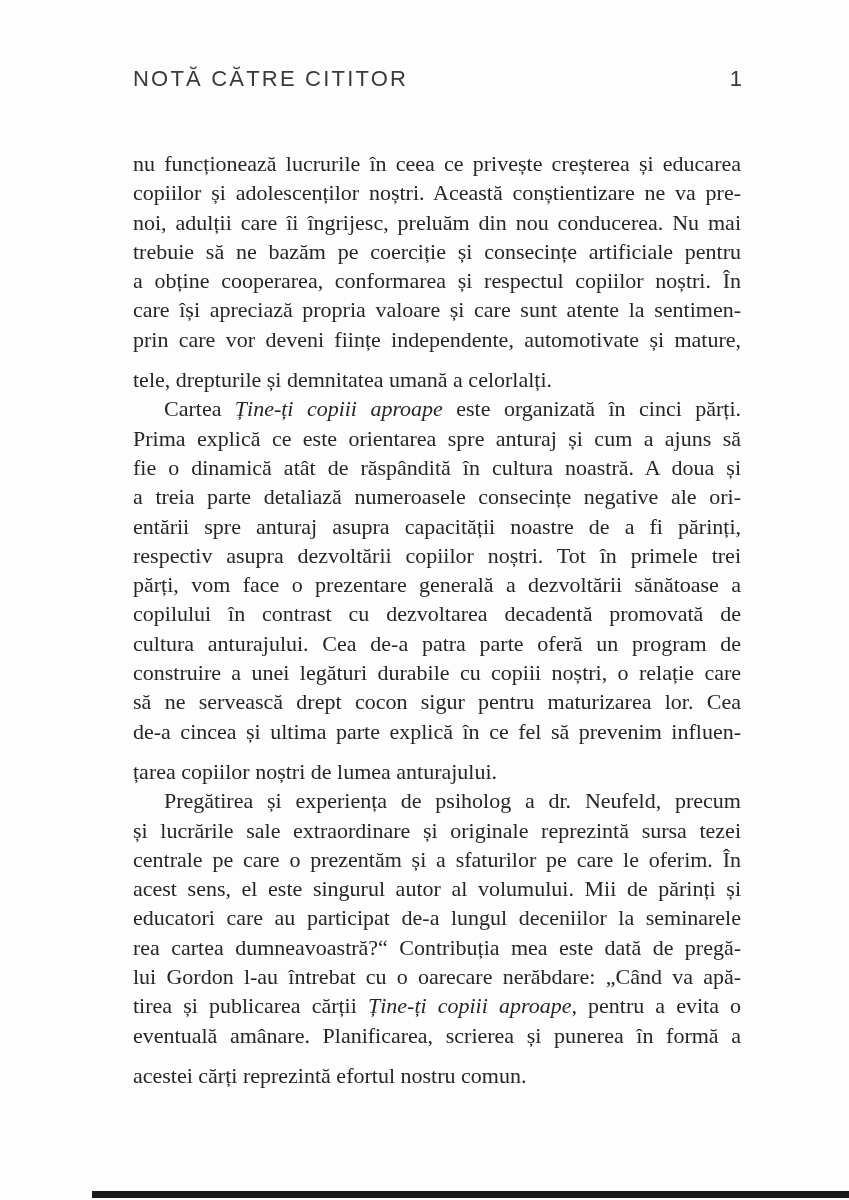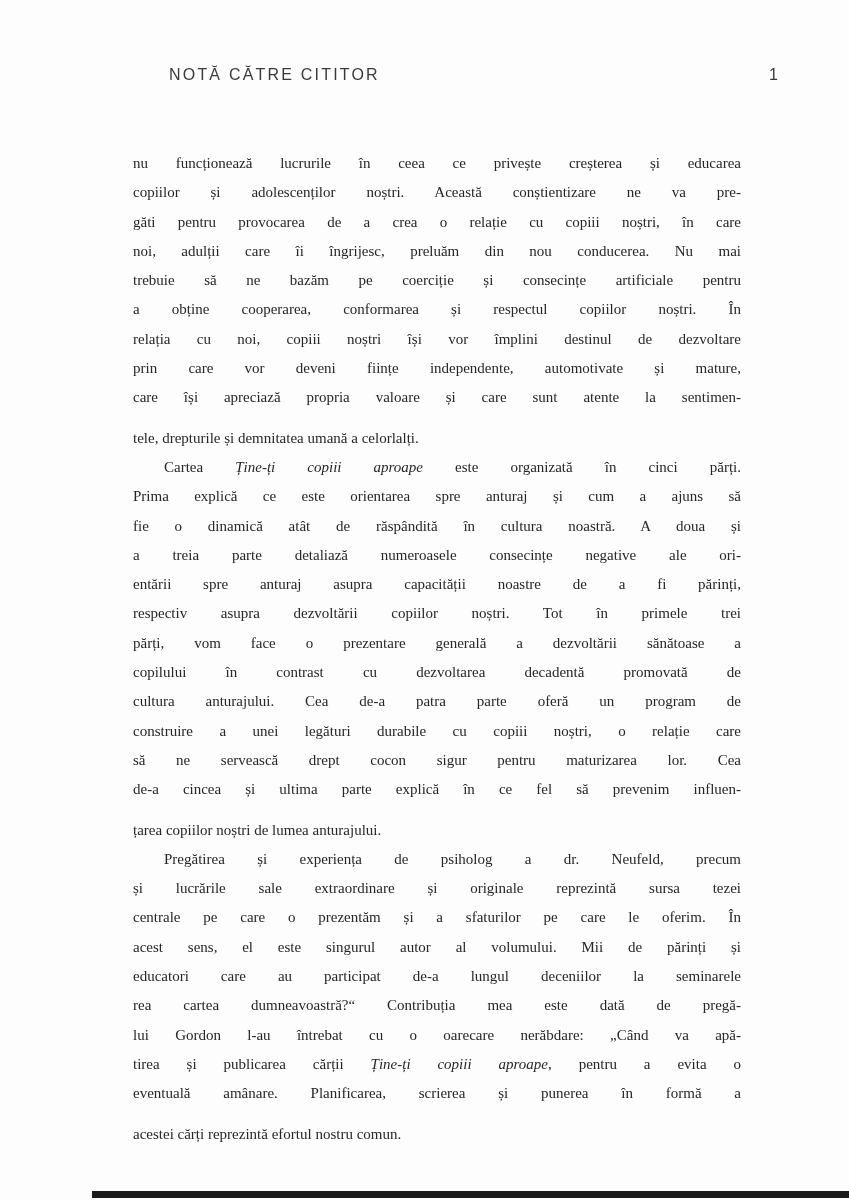--- a/index.html
+++ b/index.html
@@ -21,35 +21,34 @@
   }
   .header {
     position: absolute;
     left: 133px;
     width: 610px;
     top: 66px;
     display: flex;
     justify-content: space-between;
     align-items: baseline;
     font-family: "Liberation Sans", "DejaVu Sans", sans-serif;
-    font-size: 16px;
+    font-size: 22px;
     font-weight: 400;
     letter-spacing: 2.2px;
     color: #3a3a3a;
-    margin-left: 36px;
   }
   .header .pagenum {
     letter-spacing: 1px;
   }
   .textblock {
     position: absolute;
     left: 133px;
     top: 149px;
     width: 608px;
-    font-size: 15px;
+    font-size: 22px;
     line-height: 29.3px;
     color: #262626;
   }
   .line {
     text-align: justify;
     text-align-last: justify;
     white-space: normal;
   }
   .line.last {
     text-align-last: left;
@@ -76,27 +75,25 @@
 
 <div class="page">
   <div class="header">
     <span class="runtitle">NOTĂ CĂTRE CITITOR</span>
     <span class="pagenum">1</span>
   </div>
 
   <div class="textblock" id="textblock">
       <div class="line"><span>nu funcționează lucrurile în ceea ce privește creșterea și educarea</span></div>
       <div class="line"><span>copiilor și adolescenților noștri. Această conștientizare ne va pre-</span></div>
-      <div class="line"><span>găti pentru provocarea de a crea o relație cu copiii noștri, în care</span></div>
       <div class="line"><span>noi, adulții care îi îngrijesc, preluăm din nou conducerea. Nu mai</span></div>
       <div class="line"><span>trebuie să ne bazăm pe coerciție și consecințe artificiale pentru</span></div>
       <div class="line"><span>a obține cooperarea, conformarea și respectul copiilor noștri. În</span></div>
-      <div class="line"><span>relația cu noi, copiii noștri își vor împlini destinul de dezvoltare</span></div>
+      <div class="line"><span>care își apreciază propria valoare și care sunt atente la sentimen-</span></div>
       <div class="line"><span>prin care vor deveni ființe independente, automotivate și mature,</span></div>
-      <div class="line"><span>care își apreciază propria valoare și care sunt atente la sentimen-</span></div>
       <div class="line last"><span>tele, drepturile și demnitatea umană a celorlalți.</span></div>
       <div class="line indent"><span>Cartea </span><em>Ține-ți copiii aproape</em><span> este organizată în cinci părți.</span></div>
       <div class="line"><span>Prima explică ce este orientarea spre anturaj și cum a ajuns să</span></div>
       <div class="line"><span>fie o dinamică atât de răspândită în cultura noastră. A doua și</span></div>
       <div class="line"><span>a treia parte detaliază numeroasele consecințe negative ale ori-</span></div>
       <div class="line"><span>entării spre anturaj asupra capacității noastre de a fi părinți,</span></div>
       <div class="line"><span>respectiv asupra dezvoltării copiilor noștri. Tot în primele trei</span></div>
       <div class="line"><span>părți, vom face o prezentare generală a dezvoltării sănătoase a</span></div>
       <div class="line"><span>copilului în contrast cu dezvoltarea decadentă promovată de</span></div>
       <div class="line"><span>cultura anturajului. Cea de-a patra parte oferă un program de</span></div>

